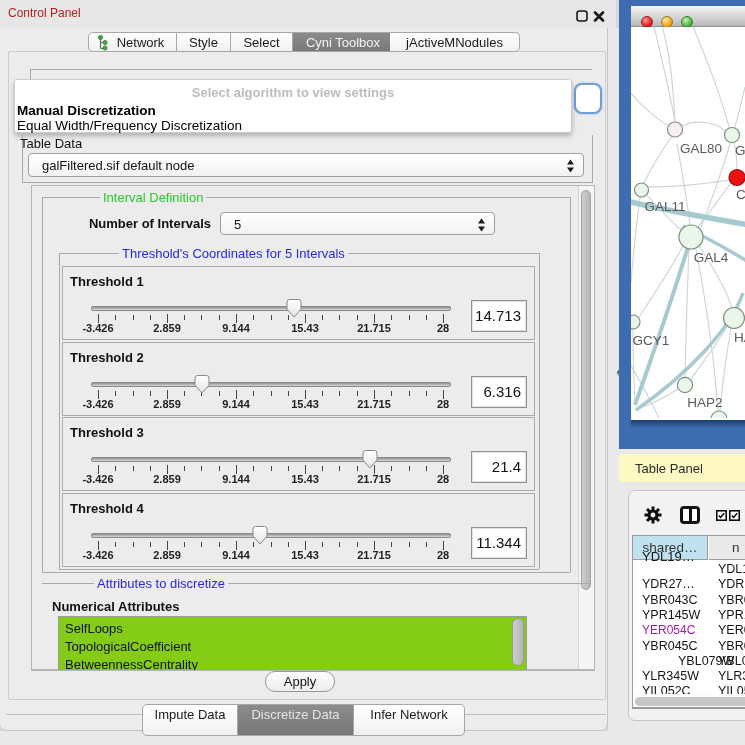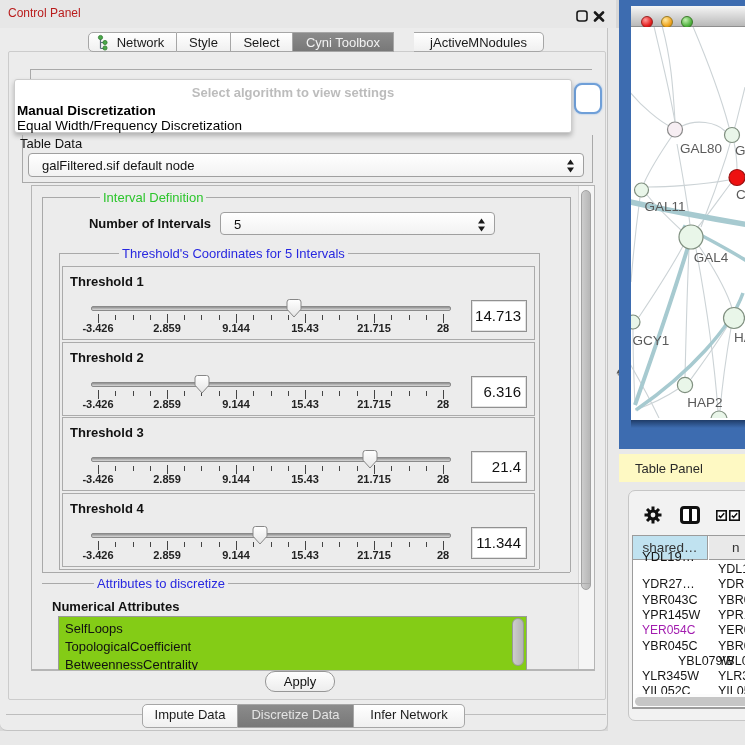--- a/index.html
+++ b/index.html
@@ -43,21 +43,21 @@
 .tick { position:absolute; width:1px; background:#444; }
 .tnum { position:absolute; font-size:11px; font-weight:bold; color:#222; transform:translateX(-50%); }
 
 
 .boldlab { position:absolute; font-size:13px; font-weight:bold; color:#111; }
 #btn-apply { position:absolute; left:265px; top:671px; width:70px; height:21px;
   background:linear-gradient(#fefefe,#ededed); border:1px solid #979797; border-radius:10px;
   font-size:13px; color:#111; text-align:center; line-height:19px; }
 
 
-.btab { position:absolute; top:704px; height:24px; background:linear-gradient(#ffffff,#f0f0f0);
+.btab { position:absolute; top:704px; height:32px; background:linear-gradient(#ffffff,#f0f0f0);
   border:1px solid #a6a6a6; border-left:none; font-size:13px; color:#1a1a1a;
   text-align:center; line-height:19px; }
 
 
 #netwin { left:619px; top:0; width:126px; height:449px; background:#3d6cb0; }
 #nettitle { left:631px; top:6px; width:114px; height:21px;
   background:linear-gradient(#f6f6f6,#b9b9b9); border-bottom:1px solid #8f8f8f; }
 .light { position:absolute; top:10px; width:12px; height:12px; border-radius:50%; }
 #netview { left:631px; top:27px; width:114px; height:393px; background:#ffffff; overflow:hidden; }
 
@@ -92,21 +92,21 @@
   <div class="tab first" style="left:88px; width:89px; padding-left:16px;">Network</div>
   <svg class="abs" style="left:96px; top:34px;" width="13" height="17" viewBox="0 0 13 17">
     <path d="M4.5 3 L4.5 14.5 M4.5 8.5 L8.5 8.5 M4.5 14.5 L8.5 14.5" stroke="#5a6b7a" stroke-width="1.2" fill="none"></path>
     <circle cx="4.5" cy="3.5" r="2.1" fill="#4aa84a" stroke="#2e7a2e" stroke-width="0.8"></circle>
     <circle cx="9" cy="8.5" r="2.1" fill="#4aa84a" stroke="#2e7a2e" stroke-width="0.8"></circle>
     <circle cx="9" cy="14" r="2.1" fill="#4aa84a" stroke="#2e7a2e" stroke-width="0.8"></circle>
   </svg>
   <div class="tab" style="left:177px; width:54px;">Style</div>
   <div class="tab" style="left:231px; width:62px;">Select</div>
   <div class="tab sel" style="left:293px; width:101px;">Cyni Toolbox</div>
-  <div class="tab last" style="left:414px; width:130px;">jActiveMNodules</div>
+  <div class="tab last" style="left:390px; width:130px;">jActiveMNodules</div>
 
   <div class="gline" style="left:30px; top:69px; width:562px;"></div>
   <div class="vline" style="left:30px; top:69px; height:60px;"></div>
 
   <div class="abs" style="left:574px; top:83px; width:28px; height:31px; background:#fff; border:2.5px solid #6f9fd8; border-radius:8px; box-shadow:0 0 2px #86b2e4;"></div>
 
   <div class="abs" style="left:14px; top:79px; width:558px; height:54px; background:#fff; border:1px solid #cccccc; border-radius:3px; box-shadow:0 3px 5px rgba(0,0,0,0.25);">
     <div style="position:absolute; left:0; top:5px; width:100%; text-align:center; font-size:13px; font-weight:bold; color:#bcbcbc;">Select algorithm to view settings</div>
     <div style="position:absolute; left:2px; top:23px; font-size:13.5px; font-weight:bold; color:#000;">Manual Discretization</div>
     <div style="position:absolute; left:2px; top:38px; font-size:13.5px; color:#000;">Equal Width/Frequency Discretization</div>

